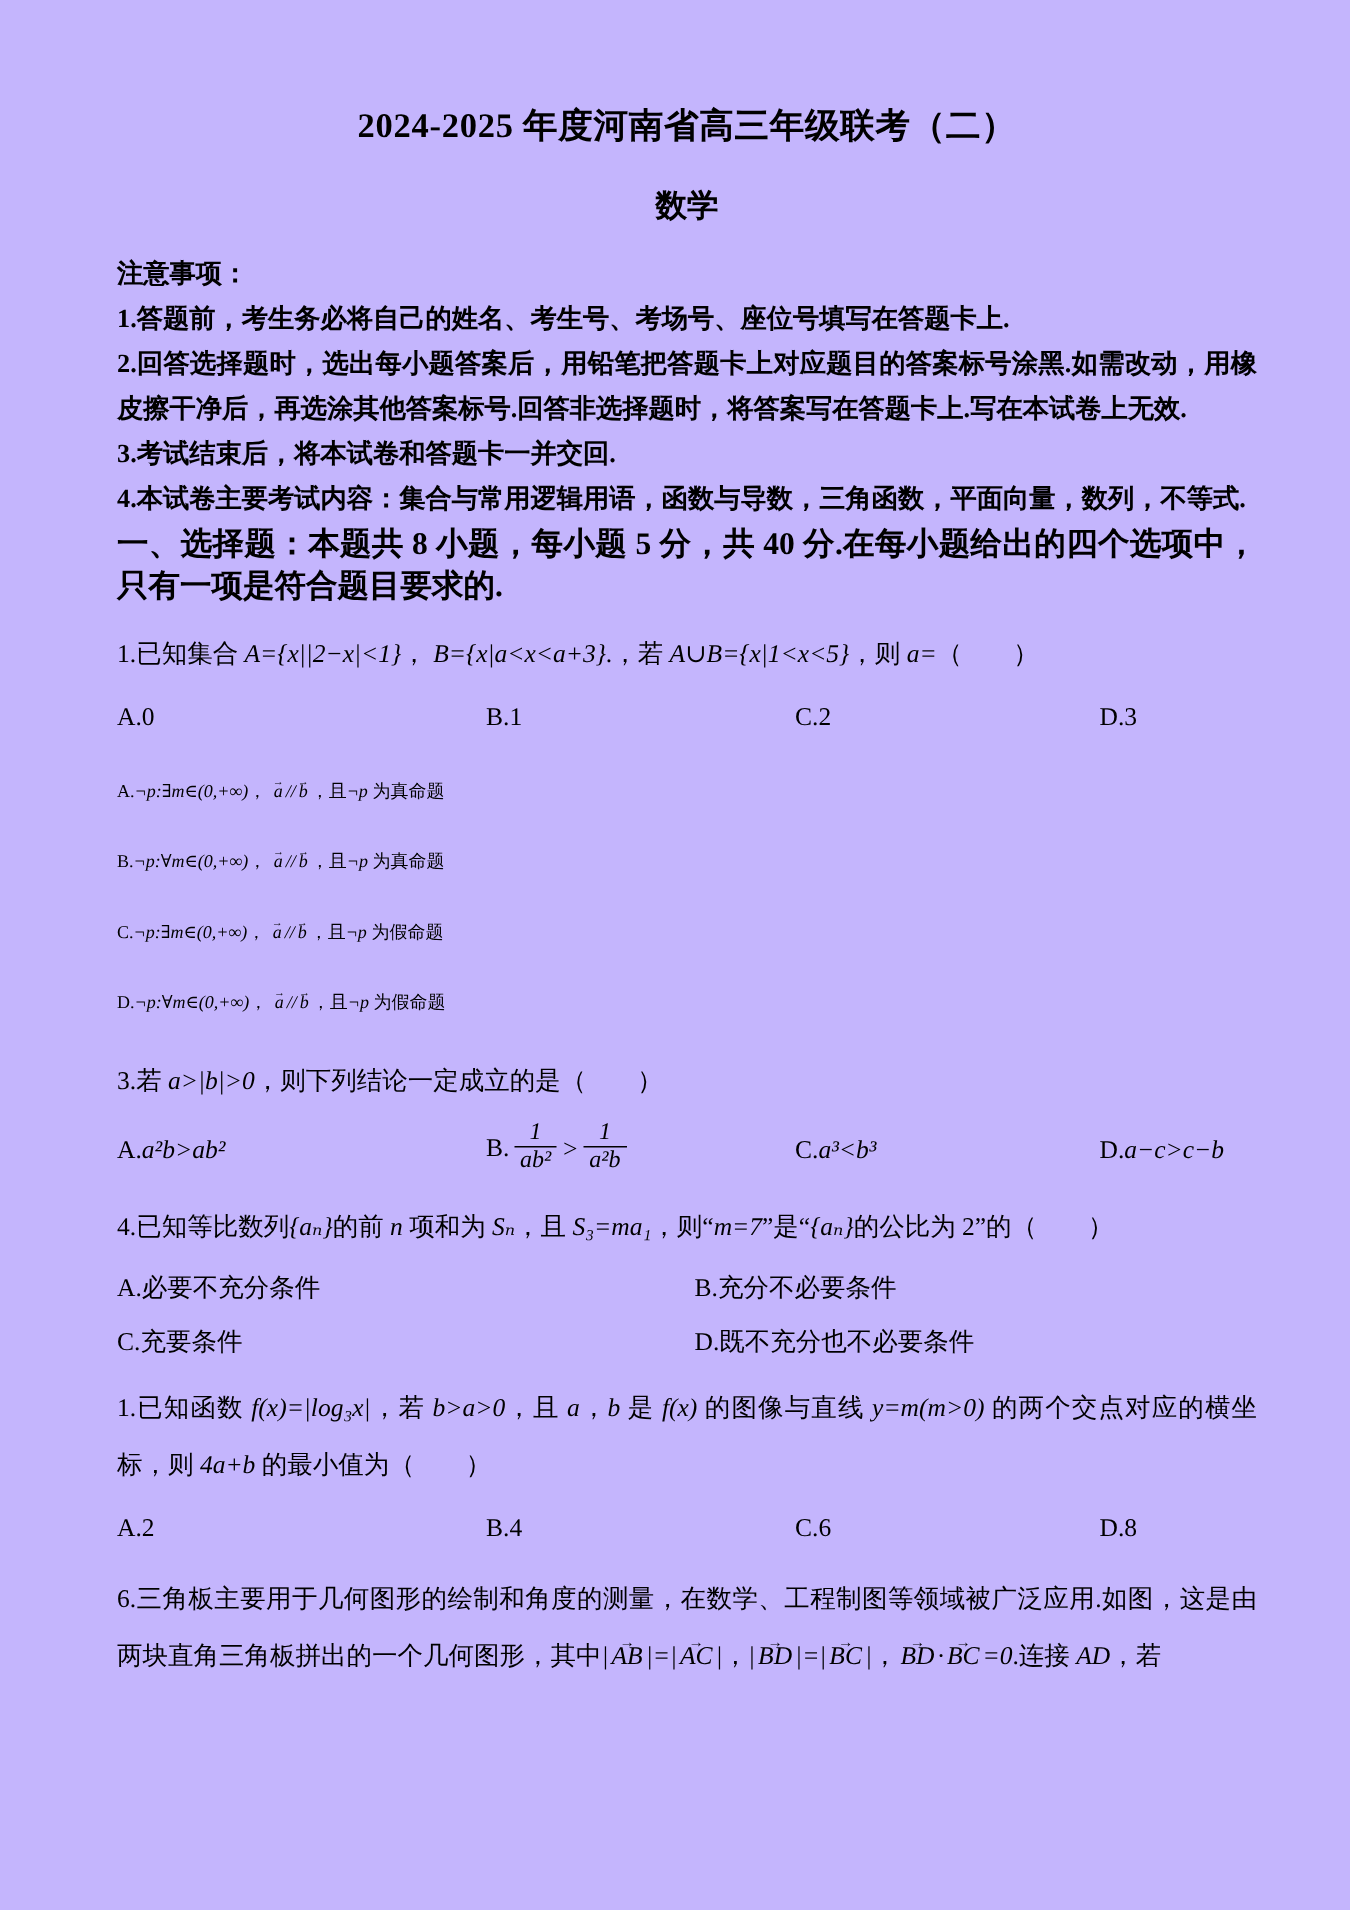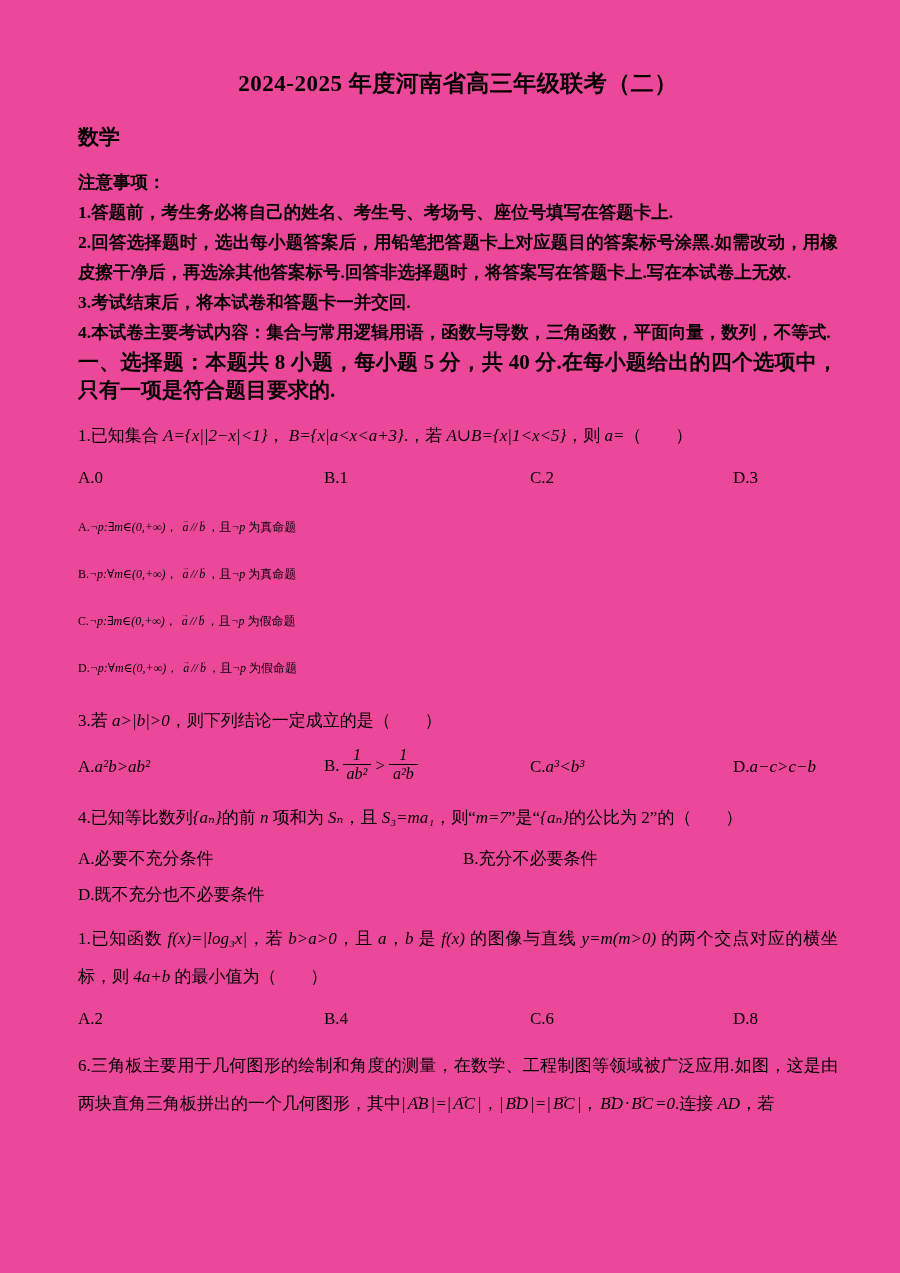--- a/index.html
+++ b/index.html
@@ -3,28 +3,28 @@
 <meta charset="utf-8">
 <style>
   html,body { margin:0; padding:0; background:#ffffff; }
   body {
     width:900px;
     color:#000;
     font-family:"Liberation Serif","DejaVu Serif",serif;
   }
   .page {
     width:900px; min-height:1273px; box-sizing:border-box;
-    padding:52px 62px 40px 78px; background:#ec4899;
+    padding:52px 62px 40px 78px; background:#c4b5fd;
   }
   .paper-title {
     font-size:23px; font-weight:700; text-align:center;
     margin:16px 0 0 0; letter-spacing:0.5px;
   }
   .paper-subtitle {
-    font-size:21px; font-weight:700; text-align:left;
+    font-size:21px; font-weight:700; text-align:center;
     margin:24px 0 16px 0;
   }
   .notice p {
     margin:0; font-weight:700; font-size:17.5px; line-height:30px;
     text-align:justify;
   }
   .section-heading {
     font-weight:700; font-size:21px; line-height:28px;
     margin:1px 0 0 0; text-align:justify;
   }
@@ -107,20 +107,21 @@
       <span><span>C.</span><span class="m">a³&lt;b³</span></span>
       <span><span>D.</span><span class="m">a−c&gt;c−b</span></span>
     </div>
   </div>
 
   <div class="q">
     <p class="stem"><span>4.已知等比数列</span><span class="m">{aₙ}</span><span>的前 </span><span class="m">n</span><span> 项和为 </span><span class="m">Sₙ</span><span>，且 </span><span class="m">S₃=ma₁</span><span>，则“</span><span class="m">m=7</span><span>”是“</span><span class="m">{aₙ}</span><span>的公比为 2”的（　　）</span></p>
     <div class="opts-grid2">
       <span><span>A.必要不充分条件</span></span>
       <span><span>B.充分不必要条件</span></span>
+      <span><span>C.充要条件</span></span>
       <span><span>D.既不充分也不必要条件</span></span>
     </div>
   </div>
 
   <div class="q">
     <p class="stem"><span>1.已知函数 </span><span class="m">f(x)=|log₃x|</span><span>，若 </span><span class="m">b&gt;a&gt;0</span><span>，且 </span><span class="m">a</span><span>，</span><span class="m">b</span><span> 是 </span><span class="m">f(x)</span><span> 的图像与直线 </span><span class="m">y=m(m&gt;0)</span><span> 的两个交点对应的横坐标，则 </span><span class="m">4a+b</span><span> 的最小值为（　　）</span></p>
     <div class="opts-row">
       <span><span>A.2</span></span>
       <span><span>B.4</span></span>
       <span><span>C.6</span></span>

